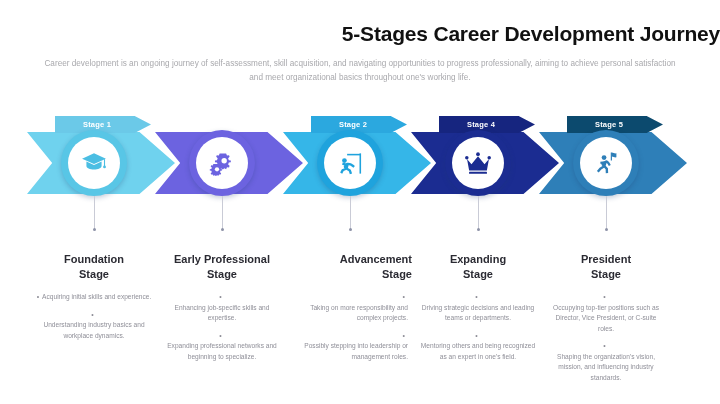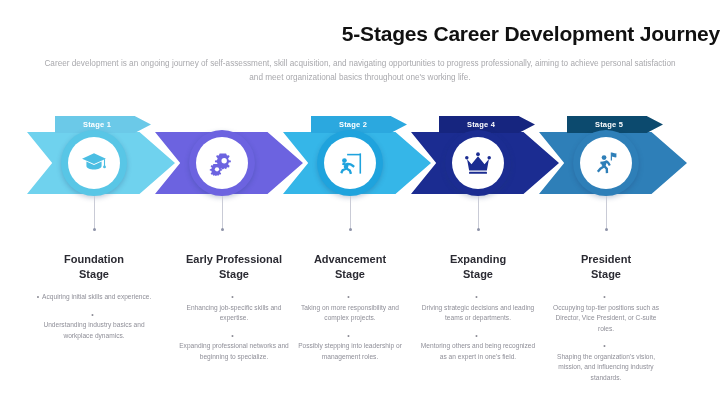--- a/index.html
+++ b/index.html
@@ -195,32 +195,32 @@
     <h3>
       <span>Foundation</span><br>
       <span>Stage</span>
     </h3>
     <ul>
       <li><span class="bt">Acquiring initial skills and experience.</span></li>
       <li><span class="bt">Understanding industry basics and workplace dynamics.</span></li>
     </ul>
   </div>
 
-  <div class="col" style="left:172px;">
+  <div class="col" style="left:160px;">
     <h3>
       <span>Early Professional</span><br>
       <span>Stage</span>
     </h3>
     <ul>
       <li><span class="bt">Enhancing job-specific skills and expertise.</span></li>
       <li><span class="bt">Expanding professional networks and beginning to specialize.</span></li>
     </ul>
   </div>
 
-  <div class="col" style="left:288px;">
+  <div class="col" style="left:288px;text-align:right;">
     <h3>
       <span>Advancement</span><br>
       <span>Stage</span>
     </h3>
     <ul>
       <li><span class="bt">Taking on more responsibility and complex projects.</span></li>
       <li><span class="bt">Possibly stepping into leadership or management roles.</span></li>
     </ul>
   </div>
 

